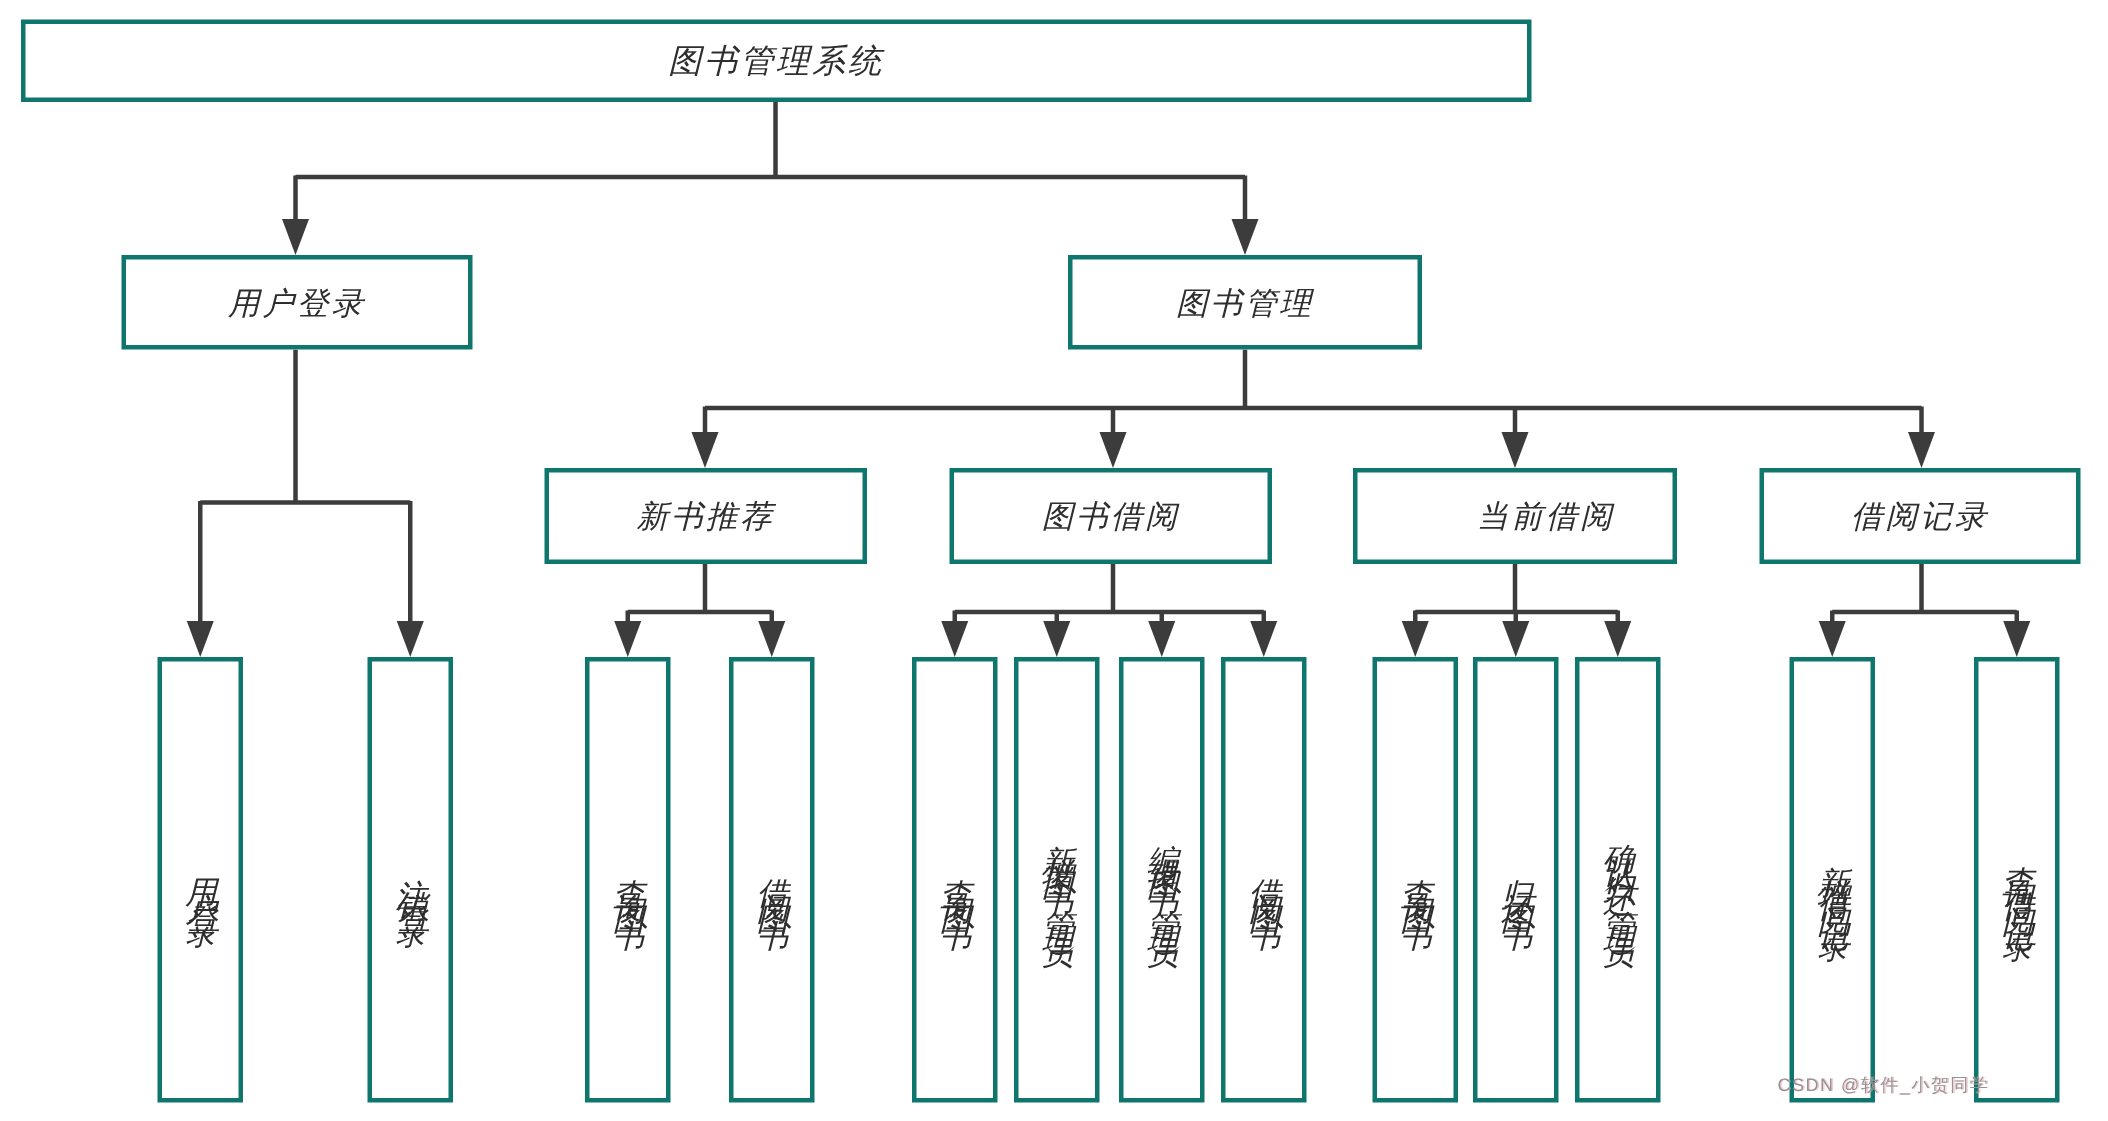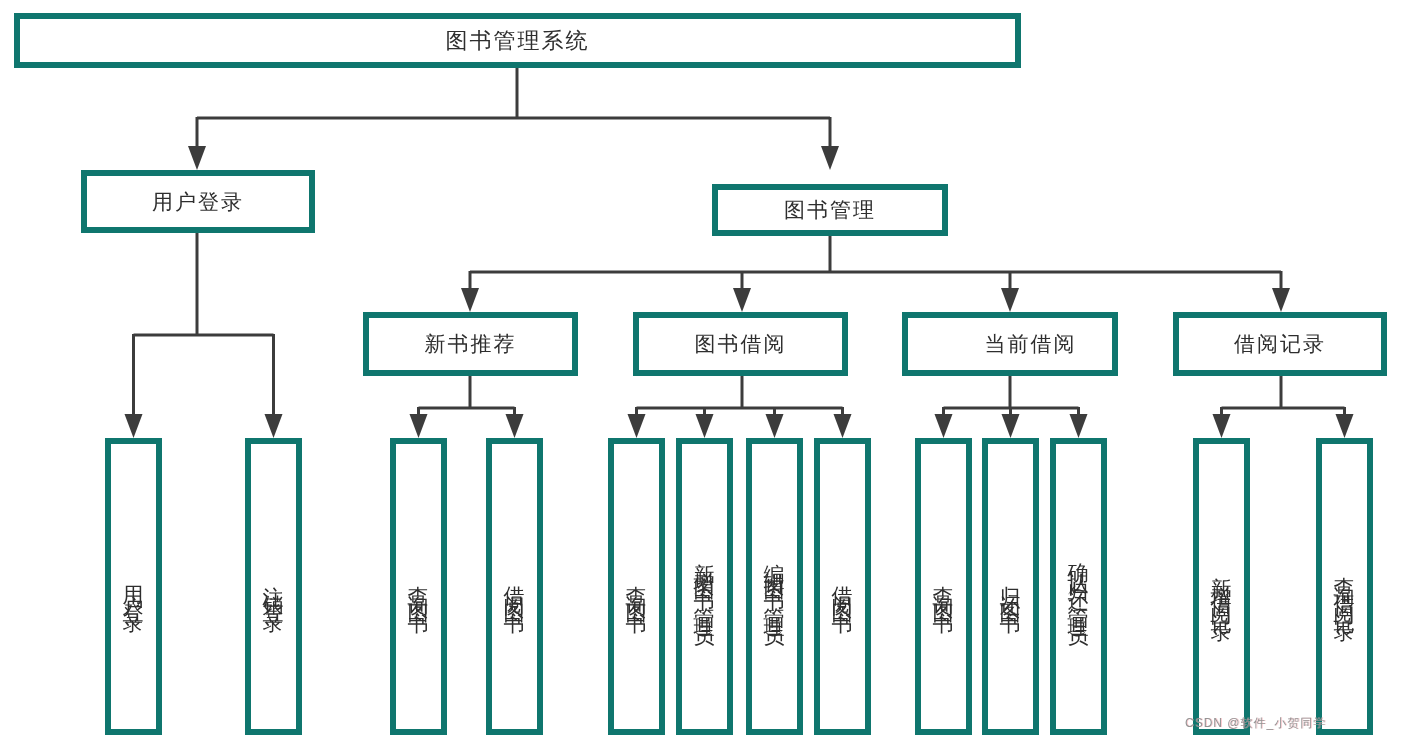--- a/index.html
+++ b/index.html
@@ -8,26 +8,27 @@
     width:1405px;height:747px;
     background:#ffffff;
     overflow:hidden;
     font-family:"Liberation Sans", sans-serif;
   }
   #connectors{position:absolute;left:0;top:0;z-index:0;}
   .box{
     position:absolute;
     box-sizing:border-box;
     background:#ffffff;
-    border:6px solid #0f766e;
+    border:3px solid #0f766e;
     display:flex;
     align-items:center;
     justify-content:center;
     color:#2e2e2e;
     z-index:1;
+    font-style:italic;
   }
   .h{font-size:21px;letter-spacing:2px;white-space:nowrap;}
   .root{font-size:22px;}
   .v{
     writing-mode:vertical-rl;
     text-orientation:mixed;
     font-size:21px;
     letter-spacing:9px;
     line-height:1;
   }
@@ -112,21 +113,21 @@
       <polygon points="1010.5,438 1001.5,414 1019.5,414"></polygon>
       <polygon points="1078.5,438 1069.5,414 1087.5,414"></polygon>
       <polygon points="1221.5,438 1212.5,414 1230.5,414"></polygon>
       <polygon points="1344.5,438 1335.5,414 1353.5,414"></polygon>
     </g>
   </svg>
 
   <div class="box h root" style="left:14px;top:13px;width:1007px;height:55px;">图书管理系统</div>
 
   <div class="box h" style="left:81px;top:170px;width:234px;height:63px;">用户登录</div>
-  <div class="box h" style="left:712px;top:184px;width:236px;height:52px;">图书管理</div>
+  <div class="box h" style="left:712px;top:170px;width:236px;height:63px;">图书管理</div>
 
   <div class="box h" style="left:633px;top:312px;width:215px;height:64px;">图书借阅</div>
   <div class="box h" style="left:363px;top:312px;width:215px;height:64px;">新书推荐</div>
   <div class="box h" style="left:902px;top:312px;width:216px;height:64px;padding-left:41px;">当前借阅</div>
   <div class="box h" style="left:1173px;top:312px;width:214px;height:64px;">借阅记录</div>
 
   <div class="box v" style="left:105px;top:438px;width:57px;height:297px;">用户登录</div>
   <div class="box v" style="left:245px;top:438px;width:57px;height:297px;">注销登录</div>
 
   <div class="box v" style="left:390px;top:438px;width:57px;height:297px;">查询图书</div>

